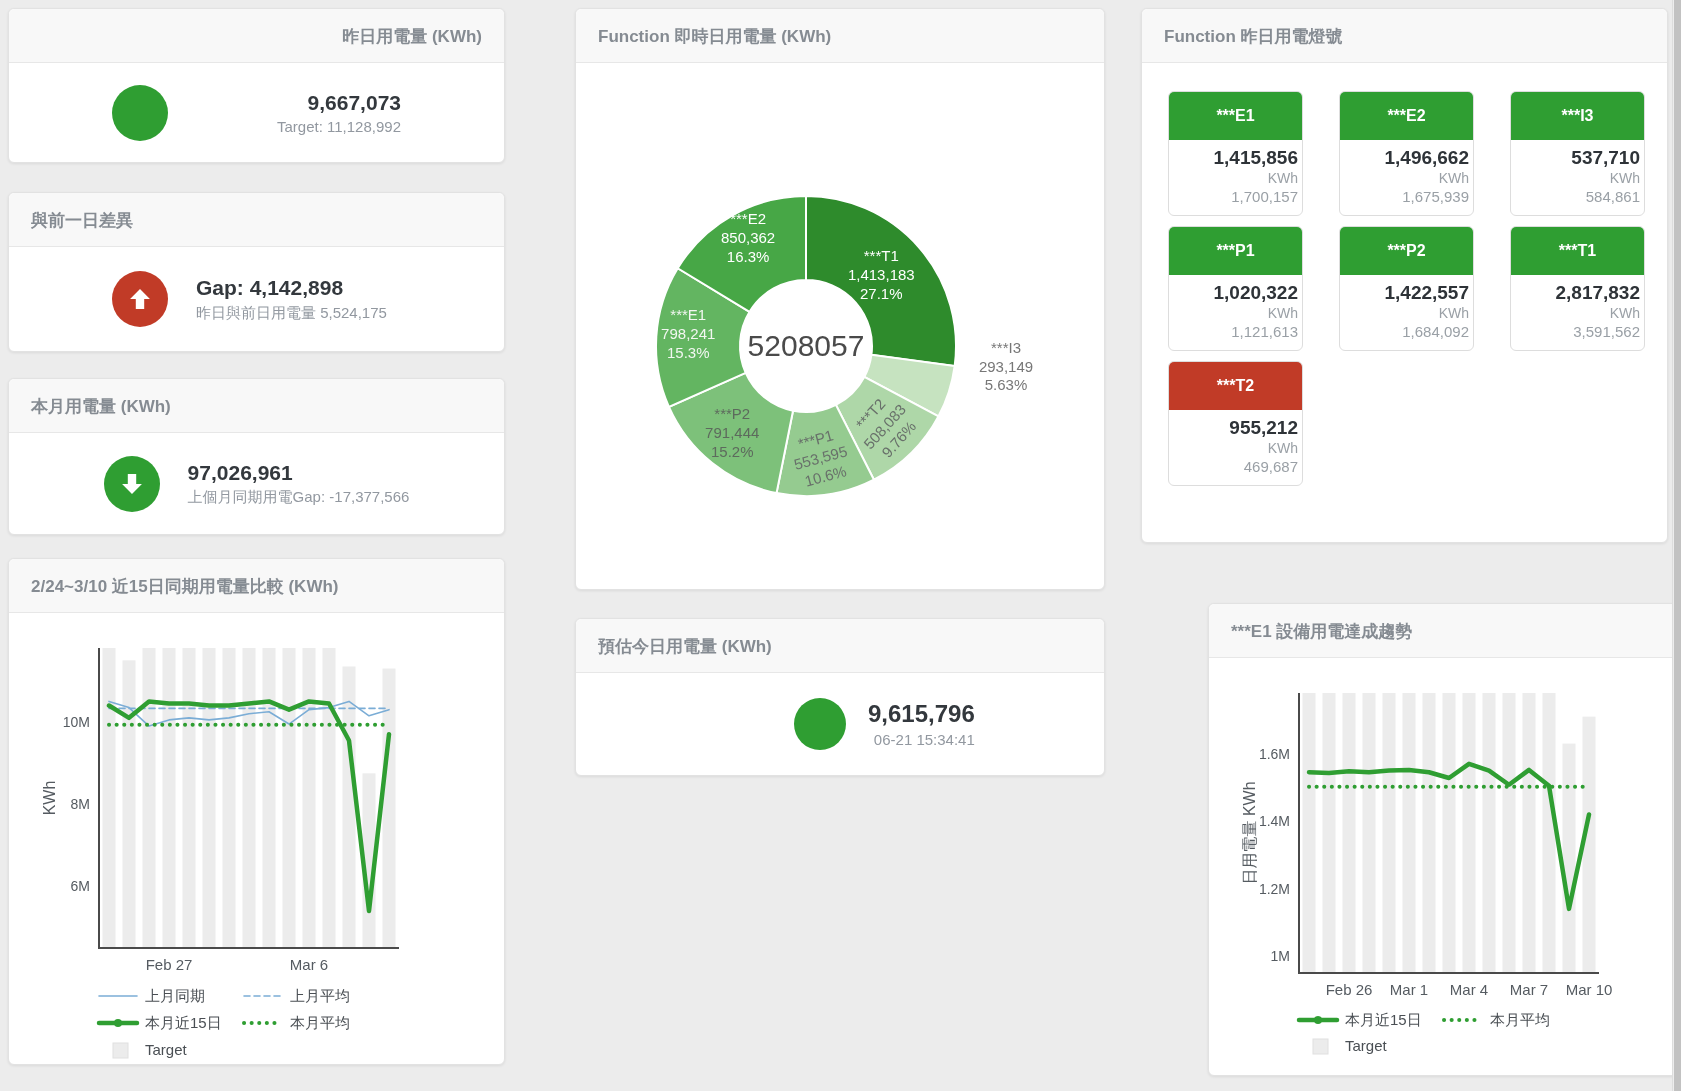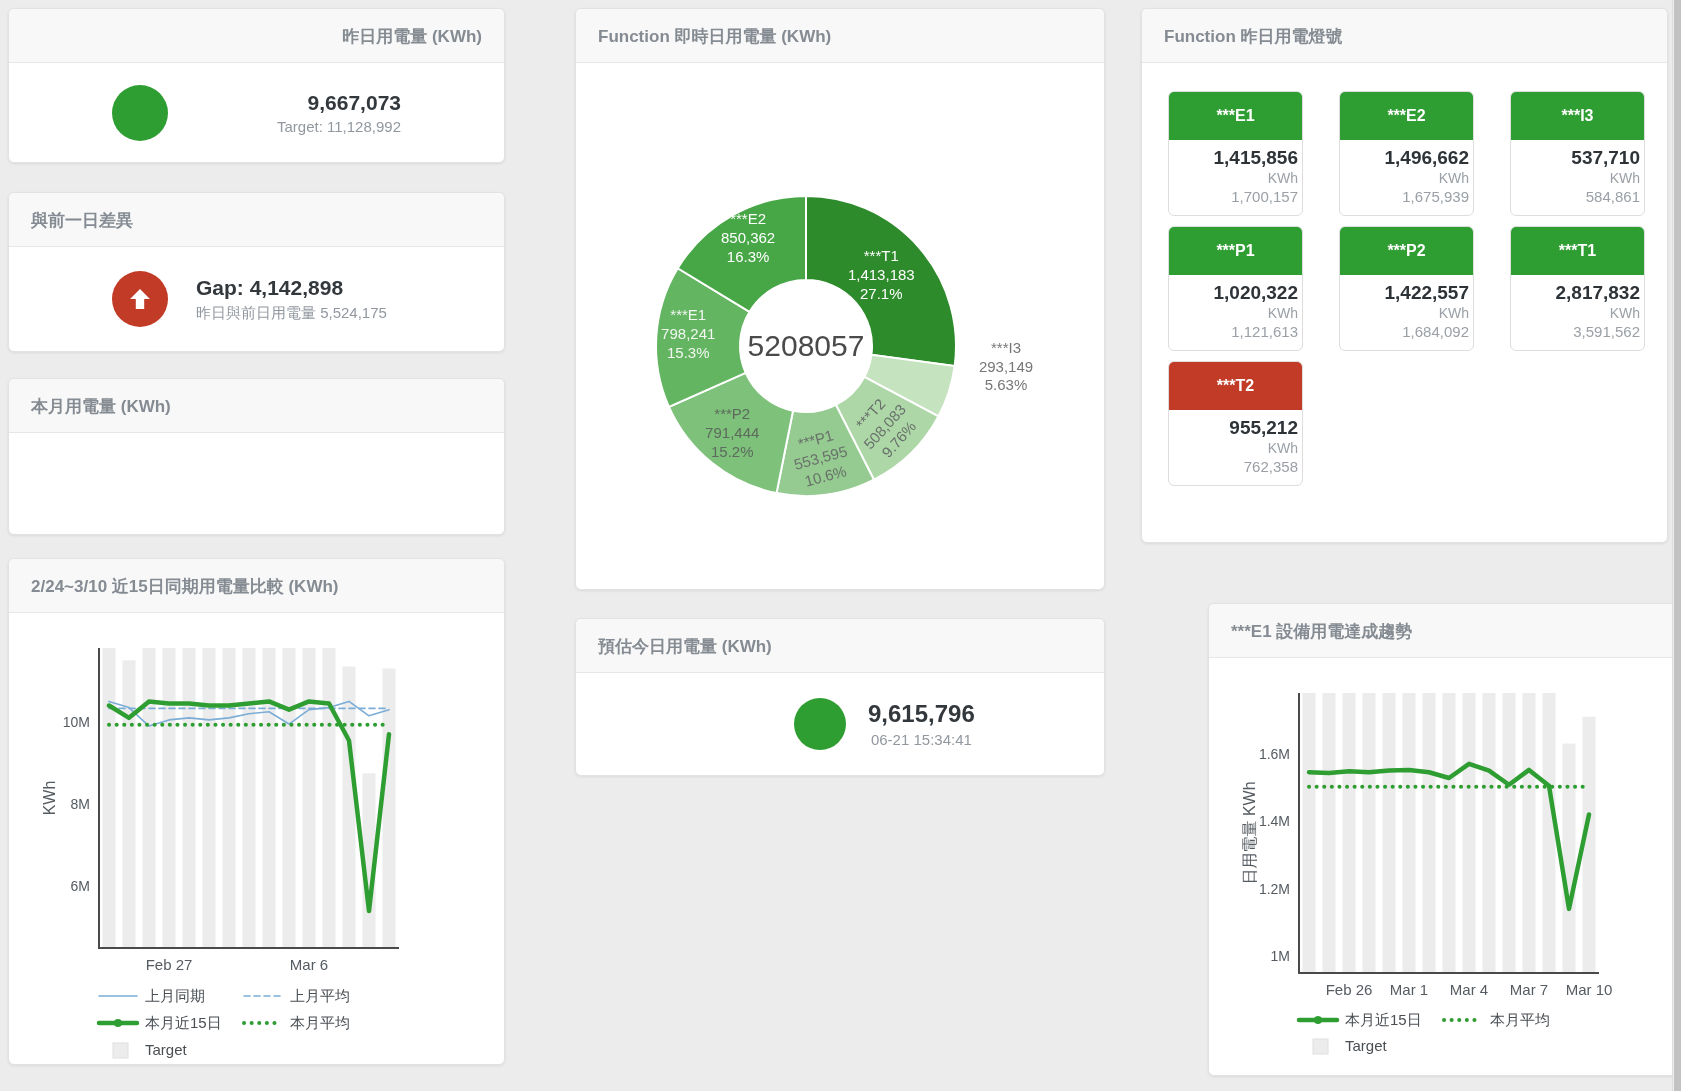--- a/index.html
+++ b/index.html
@@ -21,21 +21,21 @@
   }
   .stat-body{display:flex;align-items:center;justify-content:center;height:calc(100% - 54px);}
   .circle{width:56px;height:56px;border-radius:50%;flex:0 0 auto;
     display:flex;align-items:center;justify-content:center;}
   .c-green{background:#2f9e32;}
   .c-red{background:#c13b27;}
   .stat-text{margin-left:28px;min-width:205px;}
   .stat-value{font-size:21px;font-weight:700;color:#33383d;line-height:1.2;}
   .stat-sub{font-size:15px;color:#9298a0;margin-top:3px;}
   .est-body{display:flex;align-items:center;height:calc(100% - 54px);padding-left:218px;box-sizing:border-box;}
-  .est-text{margin-left:22px;text-align:center;}
+  .est-text{margin-left:22px;text-align:right;}
   
   .lamp-grid{padding:28px 0 0 26px;display:grid;grid-template-columns:repeat(3,135px);gap:10px 36px;}
   .lamp-card{border:1px solid #ddd;border-radius:6px;overflow:hidden;background:#fff;}
   .lamp-head{height:48px;display:flex;align-items:center;justify-content:center;
     color:#fff;font-size:16px;font-weight:700;}
   .lamp-head.green{background:#2f9e32;}
   .lamp-head.red{background:#c13b27;}
   .lamp-body{text-align:right;padding:7px 4px 10px;}
   .lamp-value{font-size:19px;font-weight:700;color:#2e3338;}
   .lamp-unit{font-size:14px;color:#9aa0a6;margin-top:1px;}
@@ -68,20 +68,31 @@
     </div>
     <div class="stat-text">
       <div class="stat-value">Gap: 4,142,898</div>
       <div class="stat-sub">昨日與前日用電量 5,524,175</div>
     </div>
   </div>
 </div>
 
 <div class="panel" style="left:8px;top:378px;width:497px;height:157px;">
   <div class="panel-header">本月用電量 (KWh)</div>
+  <div class="stat-body">
+    <div class="circle c-green">
+      <svg width="28" height="28" viewBox="0 0 24 24" style="transform:rotate(180deg)">
+          <path d="M12 3.5 L20.5 12 H15.6 V20.5 H8.4 V12 H3.5 Z" fill="#fff"></path>
+        </svg>
+    </div>
+    <div class="stat-text">
+      <div class="stat-value">97,026,961</div>
+      <div class="stat-sub">上個月同期用電Gap: -17,377,566</div>
+    </div>
+  </div>
 </div>
 
 <div class="panel" style="left:8px;top:558px;width:497px;height:507px;">
   <div class="panel-header">2/24~3/10 近15日同期用電量比較 (KWh)</div>
   <svg id="chart-compare" width="430" height="433" style="margin:20px 0 0 30px;overflow:visible;">
       <rect x="63.5" y="15" width="13" height="300" fill="#ececec"></rect>
       <rect x="83.5" y="27.328767123287662" width="13" height="287.67123287671234" fill="#ececec"></rect>
       <rect x="103.5" y="15" width="13" height="300" fill="#ececec"></rect>
       <rect x="123.5" y="15" width="13" height="300" fill="#ececec"></rect>
       <rect x="143.5" y="15" width="13" height="300" fill="#ececec"></rect>
@@ -211,21 +222,21 @@
           <div class="lamp-value">2,817,832</div>
           <div class="lamp-unit">KWh</div>
           <div class="lamp-target">3,591,562</div>
         </div>
       </div>
       <div class="lamp-card">
         <div class="lamp-head red">***T2</div>
         <div class="lamp-body">
           <div class="lamp-value">955,212</div>
           <div class="lamp-unit">KWh</div>
-          <div class="lamp-target">762,358</div>
+          <div class="lamp-target">469,687</div>
         </div>
       </div>
     </div>
 </div>
 
 <div class="panel" style="left:1208px;top:603px;width:527px;height:473px;">
   <div class="panel-header">***E1 設備用電達成趨勢</div>
   <svg id="chart-trend" width="430" height="380" style="margin:25px 0 0 30px;overflow:visible;">
       <rect x="63.5" y="10" width="13" height="280" fill="#ececec"></rect>
       <rect x="83.5" y="10" width="13" height="280" fill="#ececec"></rect>

